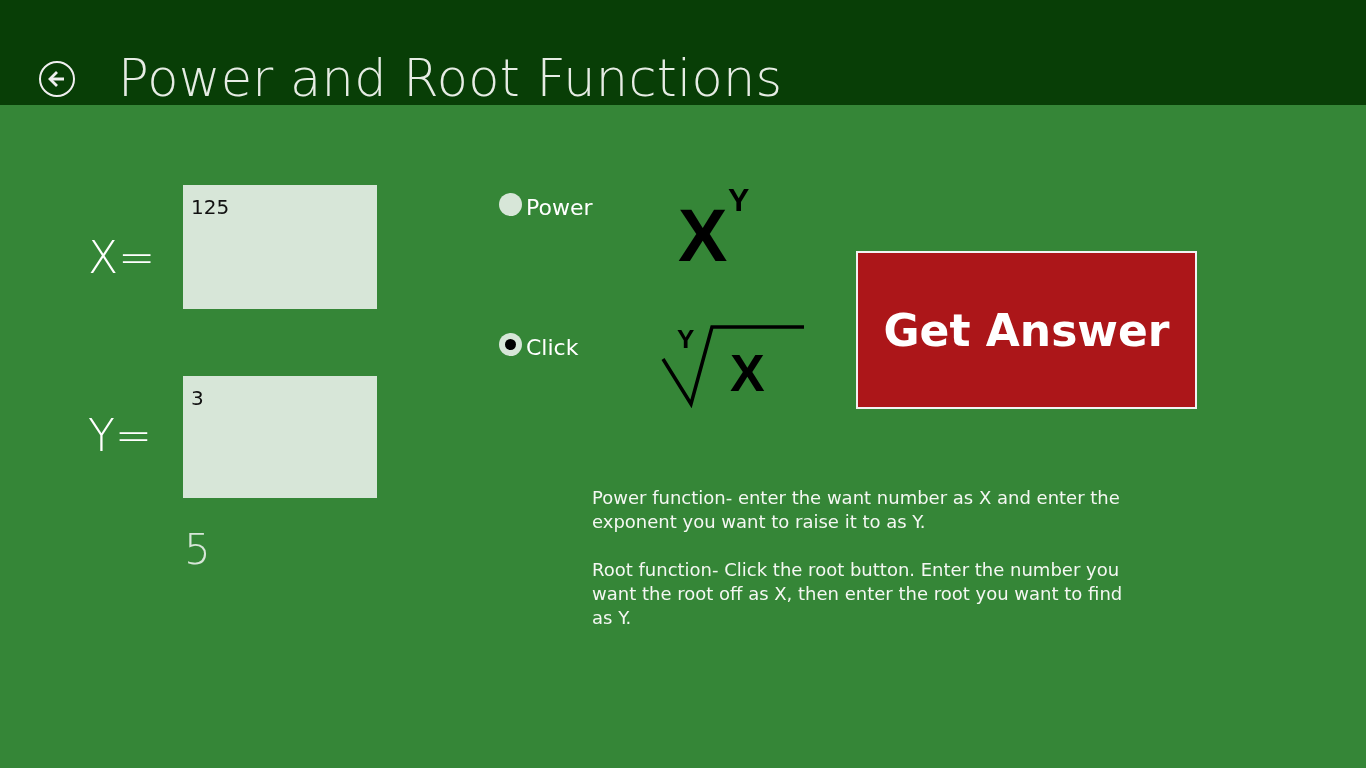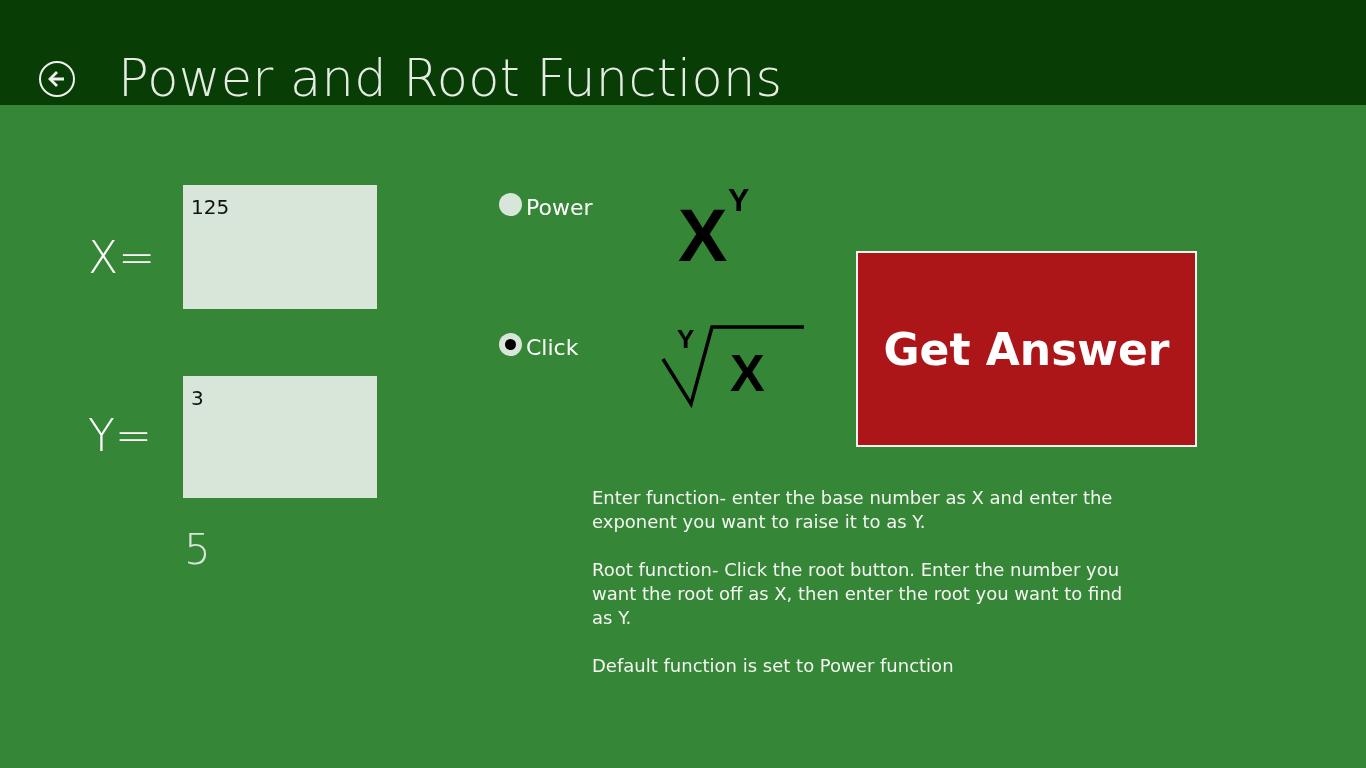--- a/index.html
+++ b/index.html
@@ -56,21 +56,21 @@
     }
     .radio-label {
       font-size: 22px; color: #fff; margin-left: 4px; margin-top: 6px;
       font-family: "DejaVu Sans", sans-serif;
     }
     .formula {
       position: absolute; color: #000; font-weight: bold;
       font-family: "Liberation Sans", sans-serif;
     }
     .get-answer {
-      position: absolute; left: 856px; top: 251px; width: 341px; height: 196px;
+      position: absolute; left: 856px; top: 251px; width: 341px; height: 158px;
       background: #ac1619; border: 2px solid #f2f2f2; box-sizing: border-box;
       color: #fff; font-size: 44px; font-weight: bold;
       display: flex; align-items: center; justify-content: center;
       font-family: "DejaVu Sans", sans-serif; cursor: pointer;
     }
     .instructions {
       position: absolute; left: 592px; top: 486px; width: 540px;
       font-size: 18px; line-height: 24px; color: #f4f7f2;
       font-family: "DejaVu Sans", sans-serif;
     }
@@ -117,16 +117,15 @@
   <svg style="position:absolute; left:660px; top:322px;" width="148" height="86" viewBox="0 0 148 86">
     <path d="M3 37 L31 82 L52 5 L144 5" fill="none" stroke="#000" stroke-width="3.5"></path>
   </svg>
   <div class="formula" style="left:677px; top:324px; font-size:26px; line-height:30px;">Y</div>
   <div class="formula" style="left:730px; top:343px; font-size:52px; line-height:60px;">X</div>
 </div>
 
 <div class="get-answer">Get Answer</div>
 
 <div class="instructions">
-  <p>Enter function- enter the base number as X and enter the exponent you want to raise it to as Y.</p>
+  <p>Power function- enter the want number as X and enter the exponent you want to raise it to as Y.</p>
   <p>Root function- Click the root button. Enter the number you want the root off as X, then enter the root you want to find as Y.</p>
-  <p>Default function is set to Power function</p>
 </div>
 
 </body></html>

